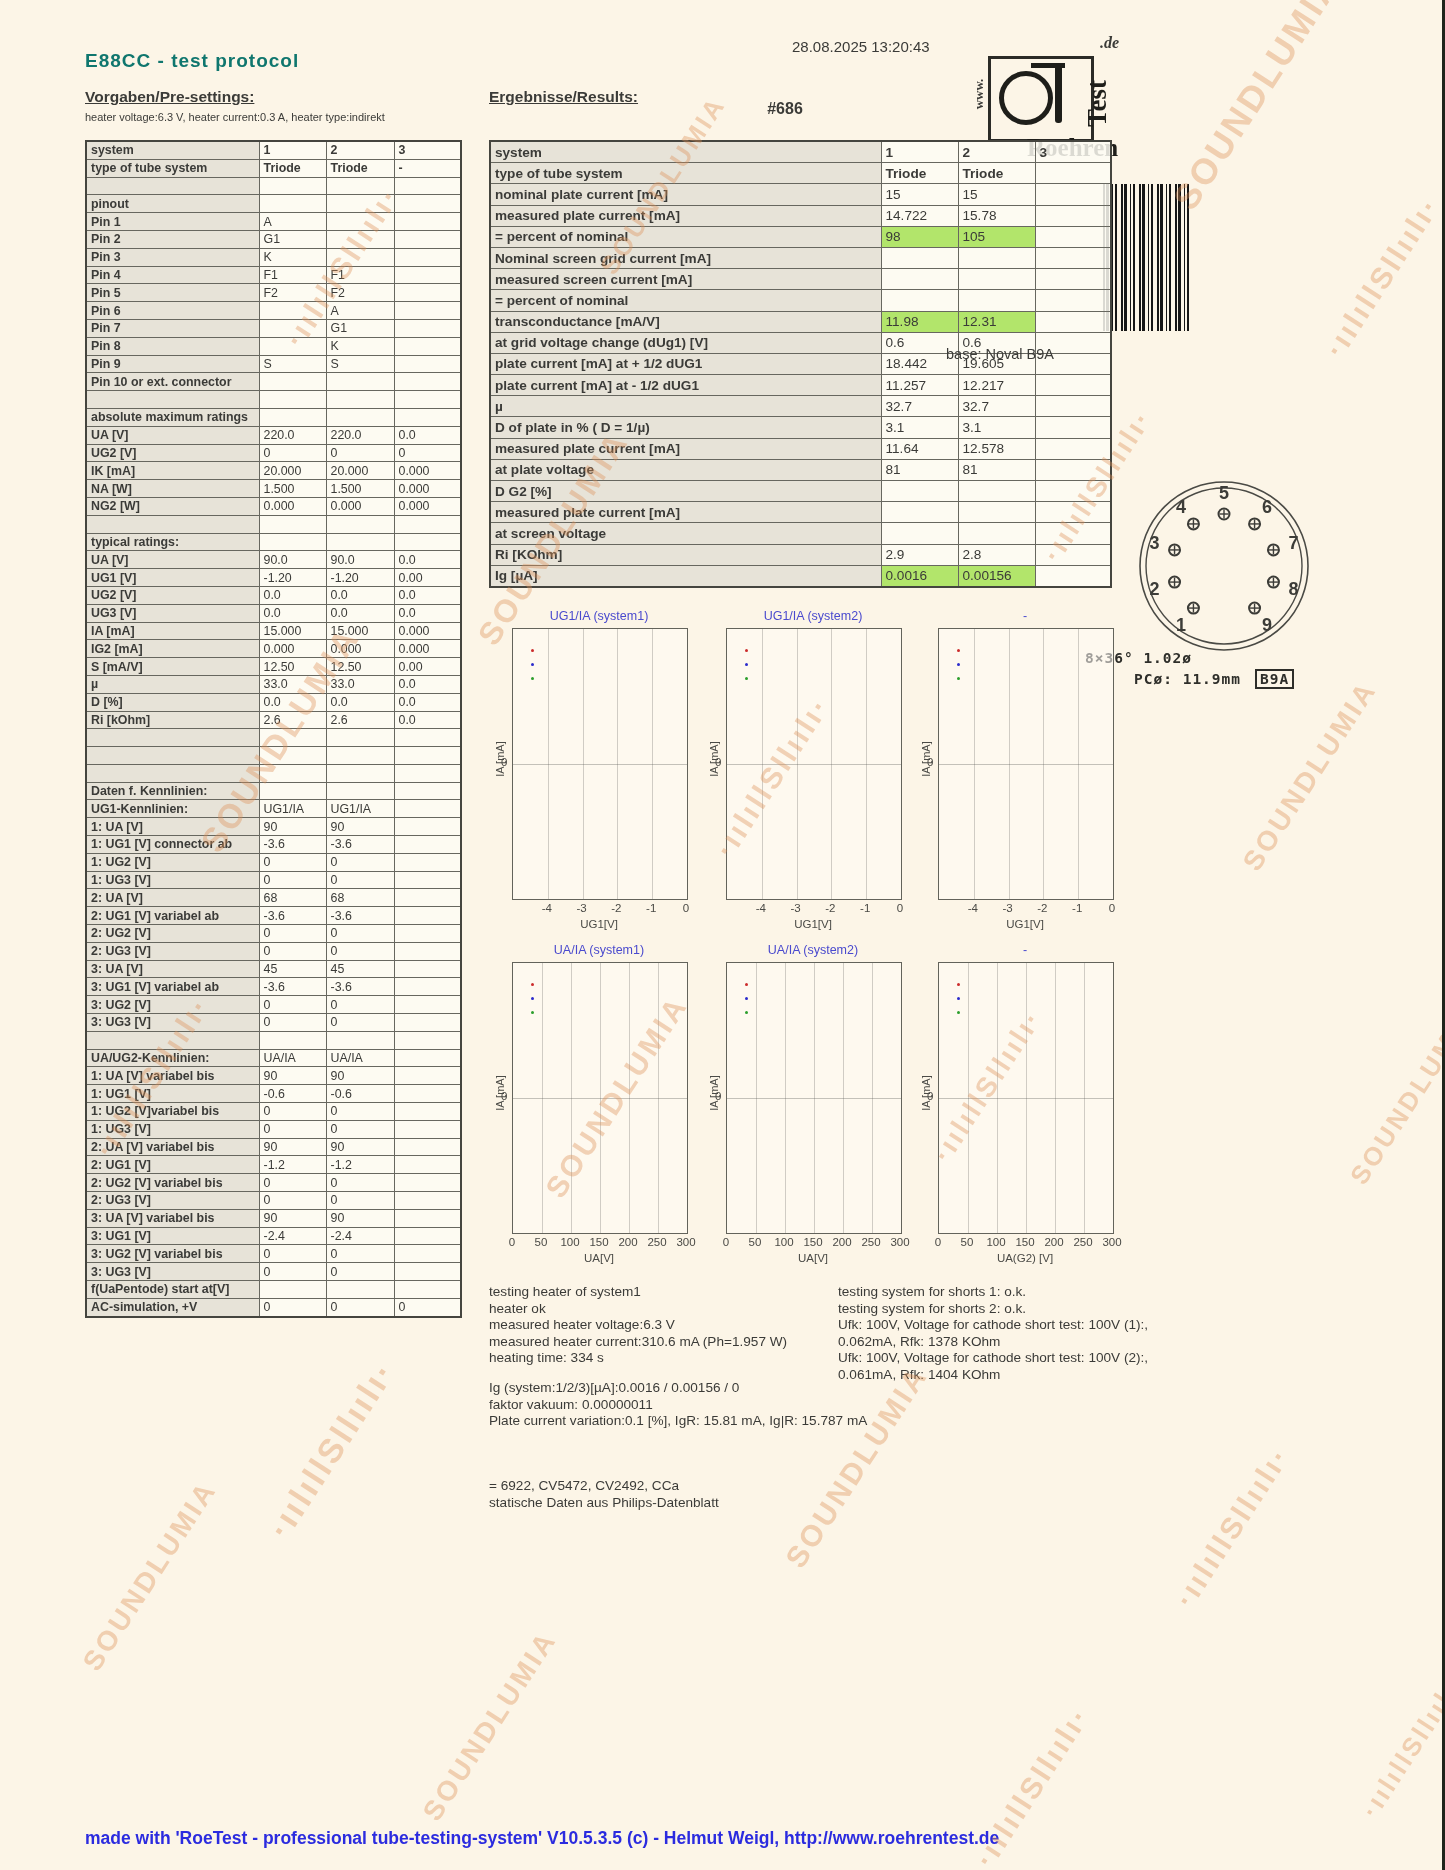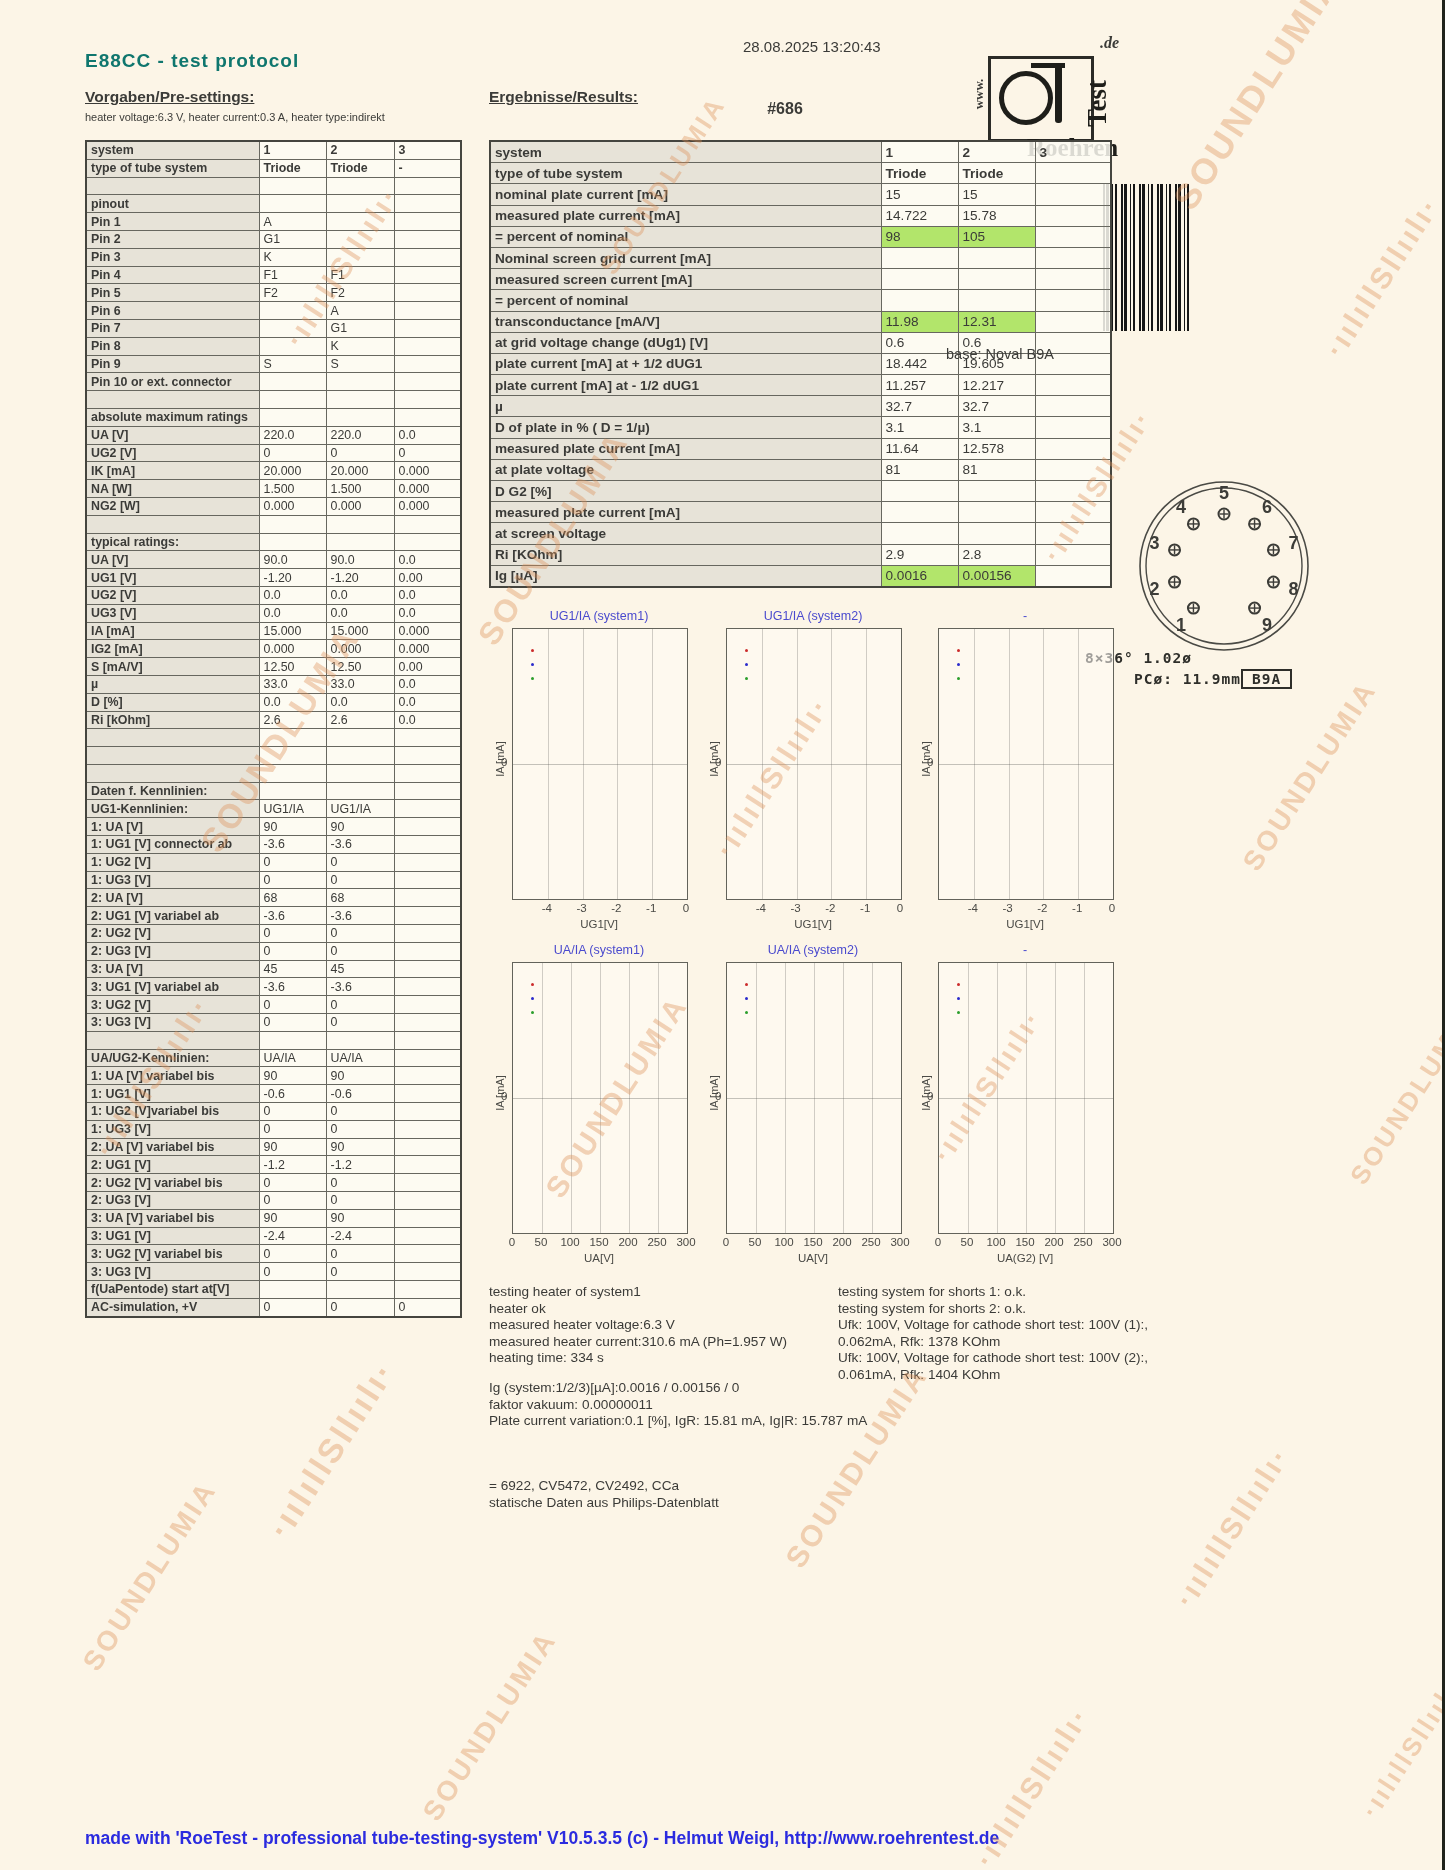--- a/index.html
+++ b/index.html
@@ -59,30 +59,30 @@
   #logo .lde{position:absolute;left:122px;top:-2px;font-family:"Liberation Serif",serif;
              font-size:16px;font-weight:bold;font-style:italic;}
   
   #barcode{background:repeating-linear-gradient(90deg,
      #161616 0 2px, transparent 2px 3px,
      #161616 3px 6px, transparent 6px 9px,
      #161616 9px 10px, transparent 10px 12px,
      #161616 12px 14px, transparent 14px 18px);}
   
   .dims{font-family:"DejaVu Sans Mono",monospace;font-size:14.5px;font-weight:bold;color:#2e2e2a;letter-spacing:1px;}
-  .basebox{border:2px solid #2e2e2a;padding:0 9px;}
+  .basebox{border:2px solid #2e2e2a;padding:0 3px;margin-left:14px;}
   .edge-right{position:absolute;right:0;top:0;width:3px;height:100%;background:#20241c;z-index:40;}
 </style>
 </head>
 <body>
 
 <div id="page">
 
   <div class="abs z title" style="left:85px;top:50px;">E88CC  -  test protocol</div>
-  <div class="abs z date" style="left:743px;top:38px;">28.08.2025  13:20:43</div>
+  <div class="abs z date" style="left:792px;top:38px;">28.08.2025  13:20:43</div>
   <div class="abs z h-ul" style="left:85px;top:88px;">Vorgaben/Pre-settings:</div>
   <div class="abs z small" style="left:85px;top:111px;">heater voltage:6.3 V, heater current:0.3 A, heater type:indirekt</div>
   <div class="abs z h-ul" style="left:489px;top:88px;">Ergebnisse/Results:</div>
   <div class="abs z serial" style="left:700px;top:100px;width:170px;text-align:center;">#686</div>
 
   <div id="logo" class="abs z" style="left:978px;top:36px;width:160px;height:130px;">
     <div class="lbox">
       <div class="lcirc"></div>
       <div class="lbar"></div>
       <div class="ldash"></div>

